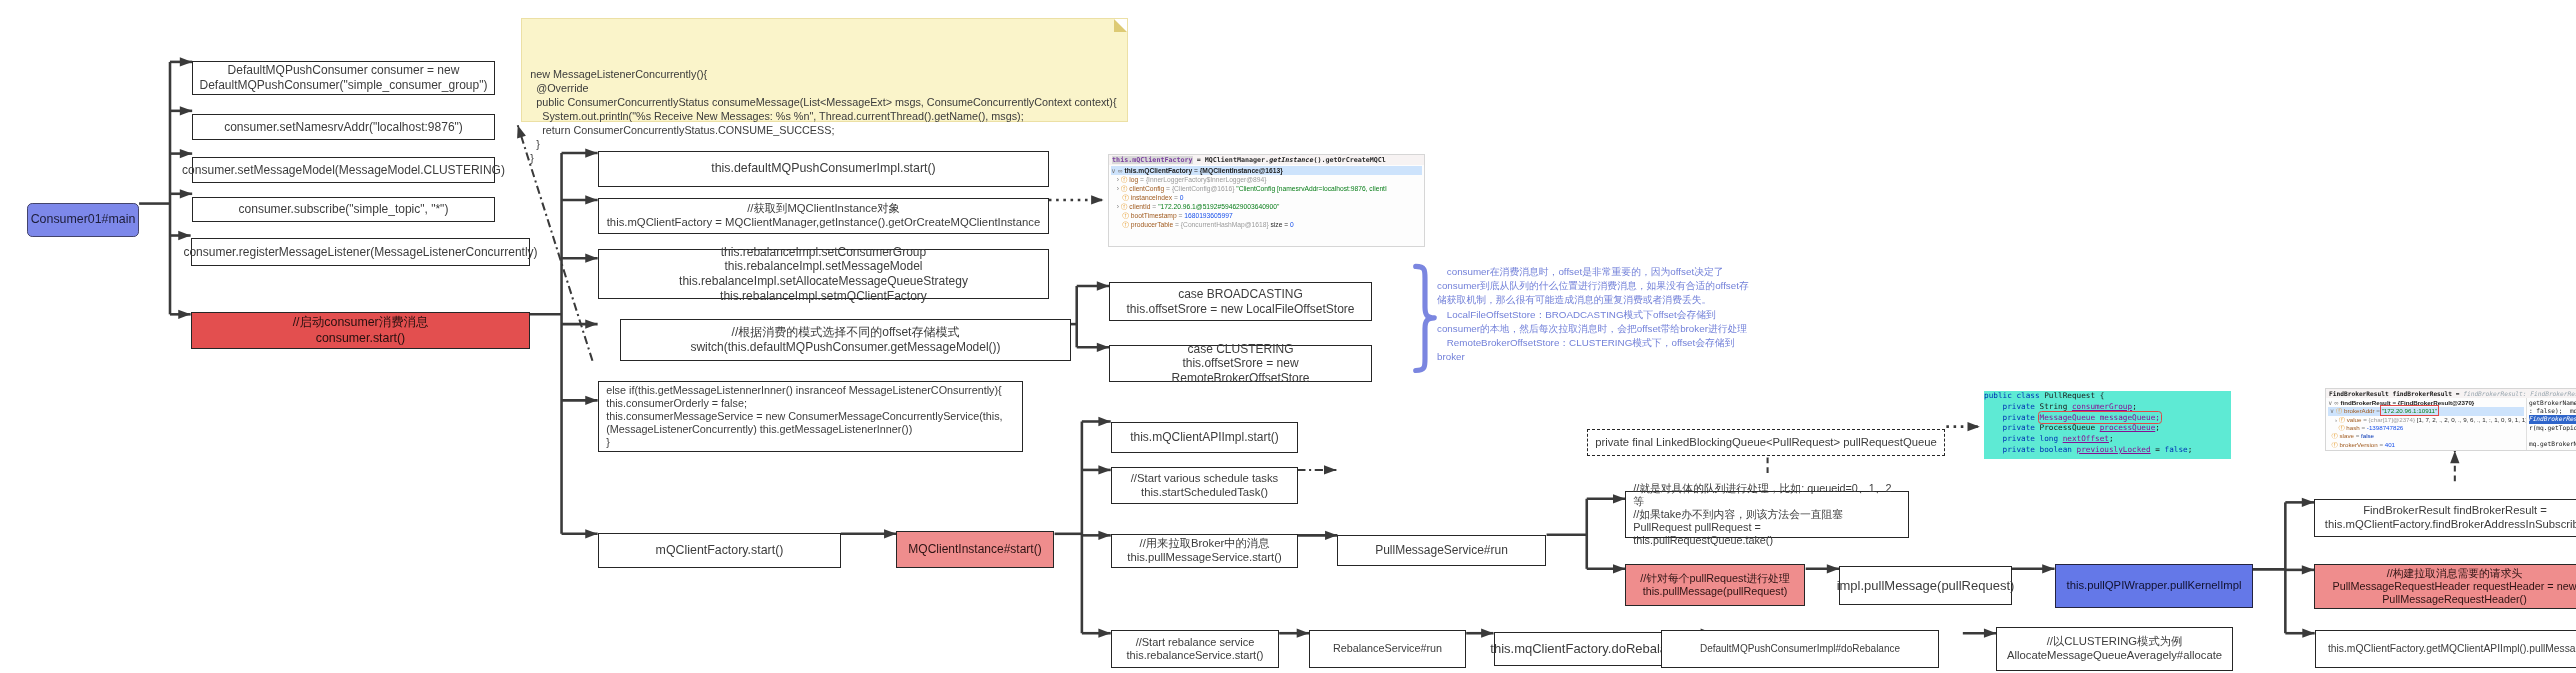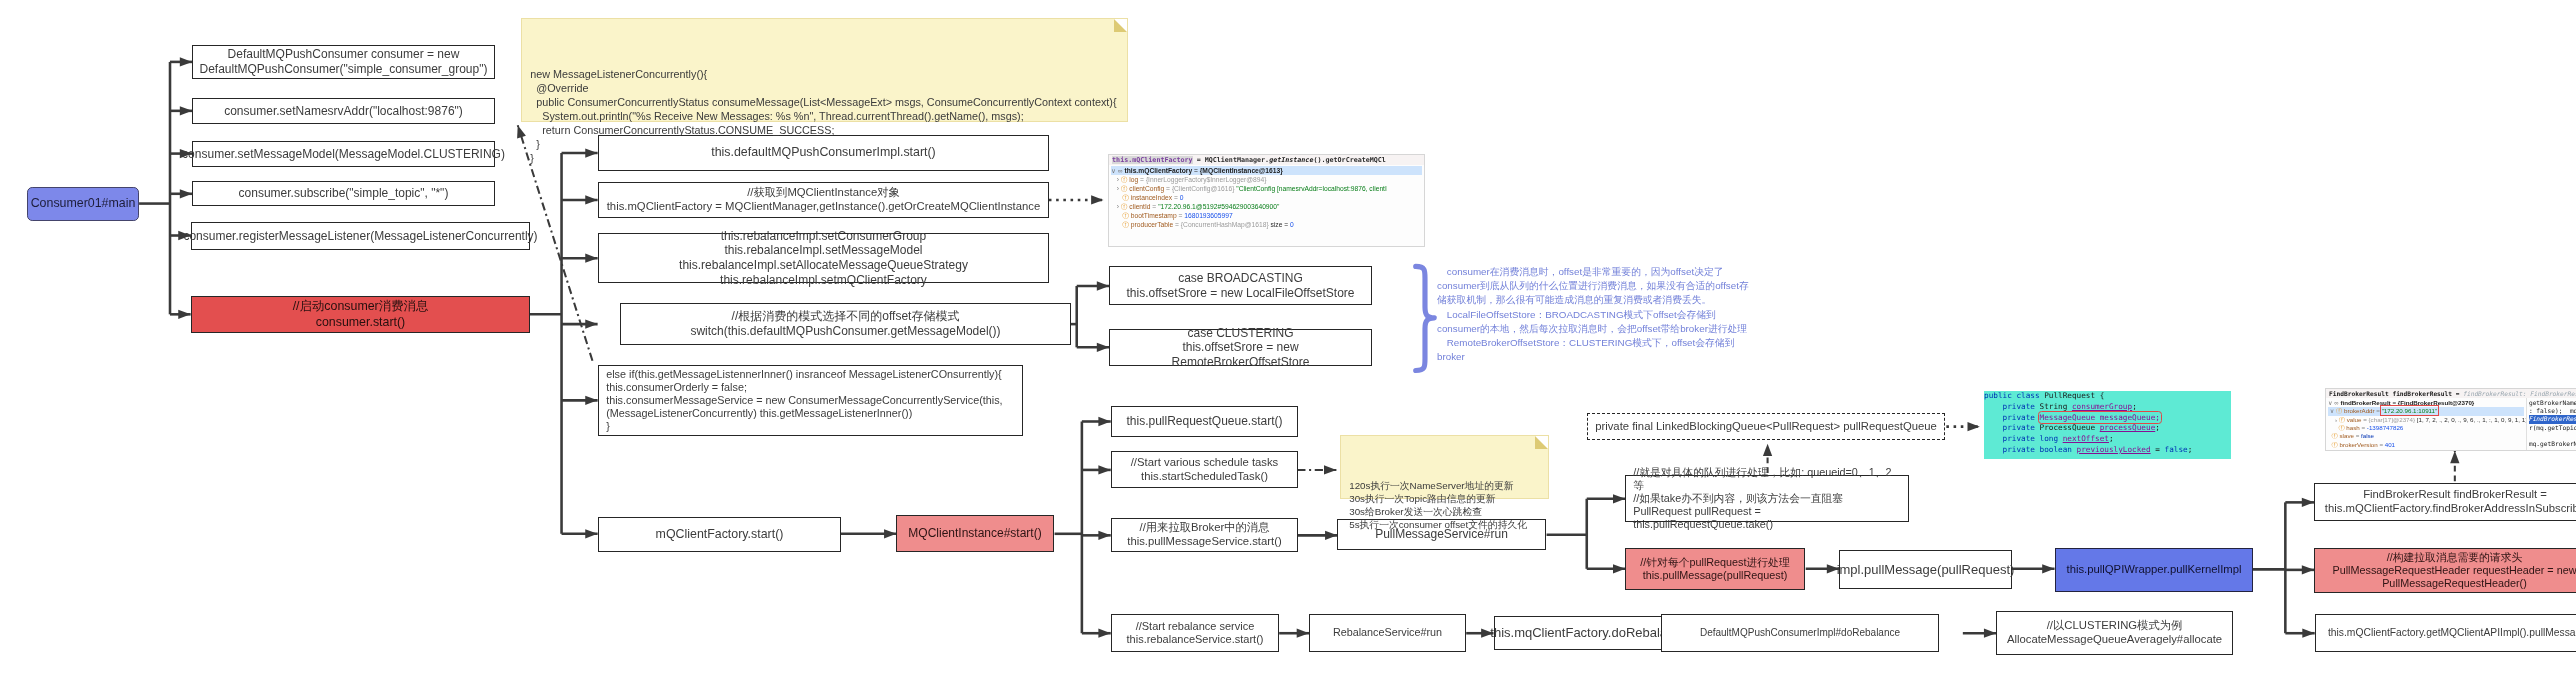--- a/index.html
+++ b/index.html
@@ -9,21 +9,21 @@
   .conn{fill:none;stroke:#3a3a3a;}
   .conn.solid{stroke-width:5;}
   .conn.dashdot{stroke-width:4;stroke-dasharray:16 7 4 7;}
   .conn.dotted{stroke-width:5;stroke-dasharray:5 9;}
   .conn.dashed{stroke-width:4;stroke-dasharray:11 8;}
   .head{fill:#3a3a3a;stroke:none;}
   .brace{fill:none;stroke:#7b86e0;stroke-width:10;stroke-linecap:round;stroke-linejoin:round;}
 
   .node{position:absolute;box-sizing:border-box;border:1.5px solid #262626;background:#fff;color:#3c3c3c;
         display:flex;align-items:center;justify-content:center;text-align:center;
-        white-space:pre-line;line-height:1.22;padding:1px 4.1px;}
+        white-space:pre-line;line-height:1.22;padding:1px 4.1px;margin-top:16px;}
   .node.left{justify-content:flex-start;text-align:left;padding:2.1px 7.2px;}
   .node.red1{background:#e34f4f;color:#27100f;}
   .node.red2{background:#ef8d8d;color:#2e1414;}
   .node.blue1{background:#7d88ea;border-color:#44446b;border-radius:5.2px;color:#1d1d3a;}
   .node.blue2{background:#6478e8;border-color:#23233f;color:#11112f;}
   .node.dash{border:1.5px dashed #262626;}
 
   .sticky{position:absolute;box-sizing:border-box;background:#faf4ca;border:0.5px solid #ece0a5;
           color:#3b3b3b;padding:6.2px 8.2px;white-space:pre;line-height:1.3;}
   .sticky .fold{position:absolute;top:0;right:0;width:0;height:0;
@@ -191,21 +191,21 @@
    this.consumerOrderly = false;
    this.consumerMessageService = new ConsumerMessageConcurrentlyService(this,
 (MessageListenerConcurrently) this.getMessageListenerInner())
 }</div>
       <div class="node box" style="left: 598px; top: 517px; width: 243px; height: 35px; font-size: 12.4px;">mQClientFactory.start()</div>
       <div class="node red2" style="left: 896px; top: 515px; width: 158px; height: 37px; font-size: 12px;">MQClientInstance#start()</div>
       <div class="node box" style="left: 1109px; top: 266px; width: 263px; height: 39px; font-size: 12px;">case BROADCASTING
 this.offsetSrore = new LocalFileOffsetStore</div>
       <div class="node box" style="left: 1109px; top: 329px; width: 263px; height: 37px; font-size: 12px;">case CLUSTERING
 this.offsetSrore = new RemoteBrokerOffsetStore</div>
-      <div class="node box" style="left: 1111px; top: 406px; width: 187px; height: 31px; font-size: 12px;">this.pullRequestQueue.start()</div>
+      <div class="node box" style="left: 1111px; top: 406px; width: 187px; height: 31px; font-size: 12px;">this.mQClientAPIImpl.start()</div>
       <div class="node box" style="left: 1111px; top: 451px; width: 187px; height: 37px; font-size: 11.3px;">//Start various schedule tasks
 this.startScheduledTask()</div>
       <div class="node box" style="left: 1111px; top: 518px; width: 187px; height: 34px; font-size: 11.3px;">//用来拉取Broker中的消息
 this.pullMessageService.start()</div>
       <div class="node box" style="left: 1111px; top: 614px; width: 168px; height: 38px; font-size: 11px;">//Start rebalance service
 this.rebalanceService.start()</div>
       <div class="node box" style="left: 1337px; top: 519px; width: 209px; height: 31px; font-size: 12px;">PullMessageService#run</div>
       <div class="node box" style="left: 1309px; top: 614px; width: 157px; height: 38px; font-size: 10.8px;">RebalanceService#run</div>
       <div class="node dash" style="left: 1587px; top: 413px; width: 358px; height: 27px; font-size: 11.3px;">private final LinkedBlockingQueue&lt;PullRequest&gt; pullRequestQueue</div>
       <div class="node box left" style="left: 1625px; top: 475px; width: 284px; height: 47px; font-size: 10.8px;">//就是对具体的队列进行处理，比如: queueid=0、1、2等
@@ -231,27 +231,20 @@
     <span class="fold"></span>
     <div style="white-space: pre;">new MessageListenerConcurrently(){
   @Override
   public ConsumerConcurrentlyStatus consumeMessage(List&lt;MessageExt&gt; msgs, ConsumeConcurrentlyContext context){
     System.out.println("%s Receive New Messages: %s %n", Thread.currentThread().getName(), msgs);
     return ConsumerConcurrentlyStatus.CONSUME_SUCCESS;
   }
 }</div>
   </div>
 
-  <div class="sticky" id="note2" style="left: 1340px; top: 435px; width: 209px; height: 64px; font-size: 9.8px;">
-    <span class="fold"></span>
-    <div style="white-space: pre;">120s执行一次NameServer地址的更新
-30s执行一次Topic路由信息的更新
-30s给Broker发送一次心跳检查
-5s执行一次consumer offset文件的持久化</div>
-  </div>
 
   <div class="bluenote" id="note3" style="white-space: pre; left: 1437px; top: 265px; width: 381px; height: 103px; font-size: 9.8px;">　consumer在消费消息时，offset是非常重要的，因为offset决定了
 consumer到底从队列的什么位置进行消费消息，如果没有合适的offset存
 储获取机制，那么很有可能造成消息的重复消费或者消费丢失。
 　LocalFileOffsetStore：BROADCASTING模式下offset会存储到
 consumer的本地，然后每次拉取消息时，会把offset带给broker进行处理
 　RemoteBrokerOffsetStore：CLUSTERING模式下，offset会存储到
 broker</div>
 
   <div class="panel" id="debug1" style="left: 1108px; top: 154px; width: 317px; height: 93px;">

